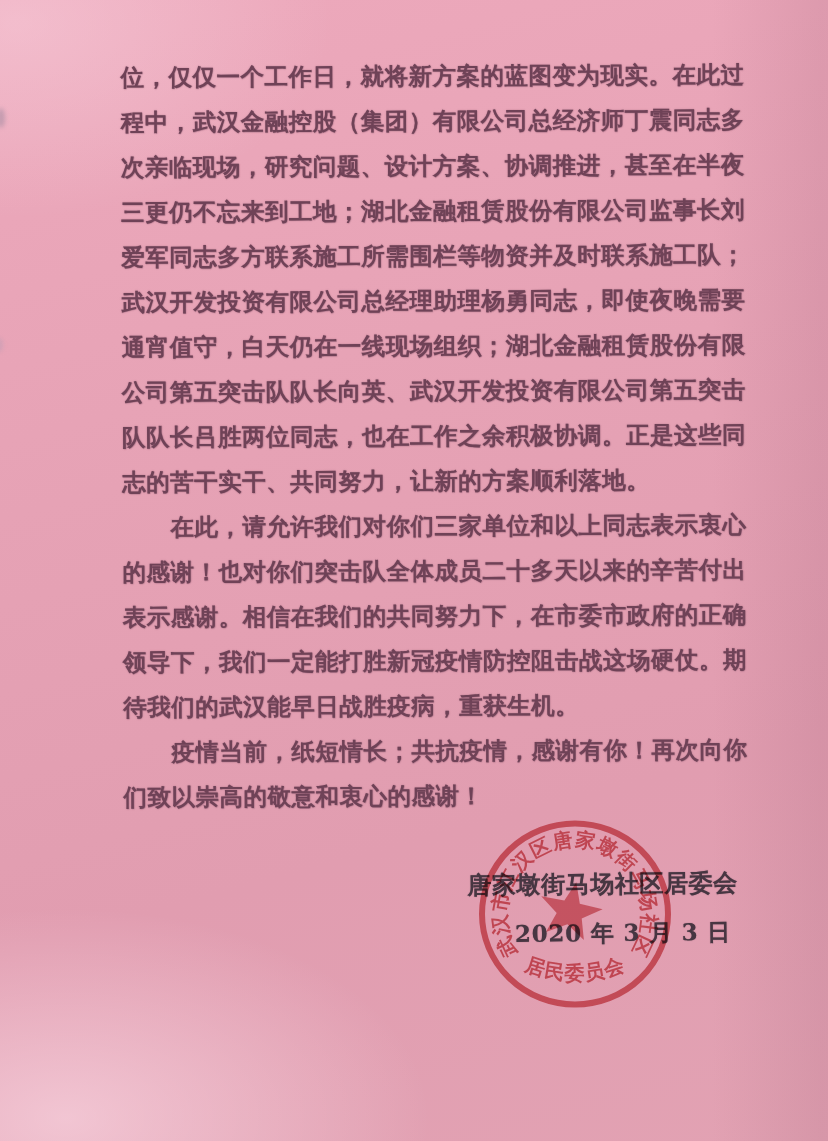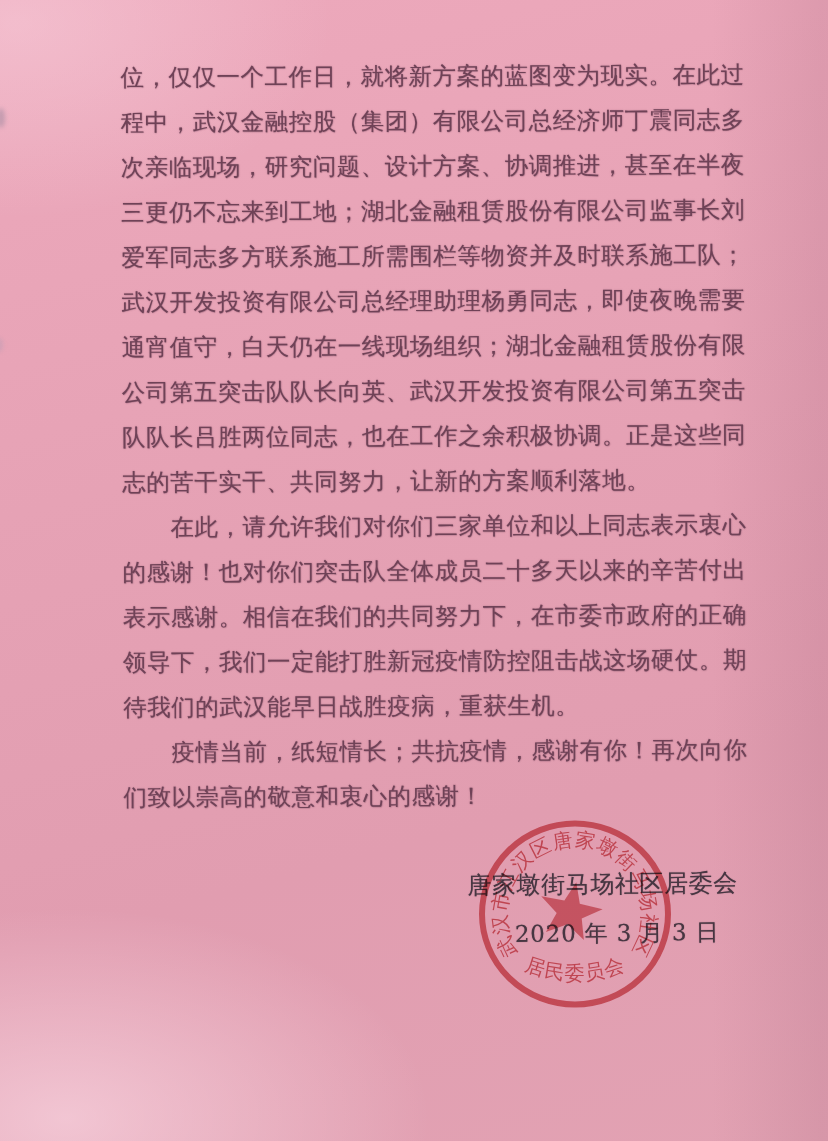--- a/index.html
+++ b/index.html
@@ -6,20 +6,21 @@
   .page{
     position:relative;
     width:828px;height:1141px;
     overflow:hidden;
     background:
       radial-gradient(520px 300px at 8% 98%, rgba(255,228,238,0.55), rgba(255,228,238,0) 70%),
       radial-gradient(420px 260px at 2% 2%, rgba(250,214,226,0.45), rgba(250,214,226,0) 75%),
       linear-gradient(to right, rgba(0,0,0,0) 86%, rgba(146,84,106,0.14) 99%),
       linear-gradient(165deg, #eda9bc 0%, #e6a2b5 38%, #e19db0 70%, #e2a2b3 100%);
     font-family:"DejaVu Serif","Liberation Serif",serif;
+    font-weight:bold;
   }
   .scan-mark{
     position:absolute;background:rgba(130,120,145,0.38);
     filter:blur(2px);border-radius:50%;
   }
   .mark-1{left:-3px;top:108px;width:8px;height:20px;}
   .mark-2{left:-4px;top:338px;width:7px;height:14px;background:rgba(150,150,180,0.28);}
   .letter-body{
     position:absolute;left:122px;top:54px;width:632px;
     font-size:23.5px;line-height:45px;letter-spacing:0.5px;

